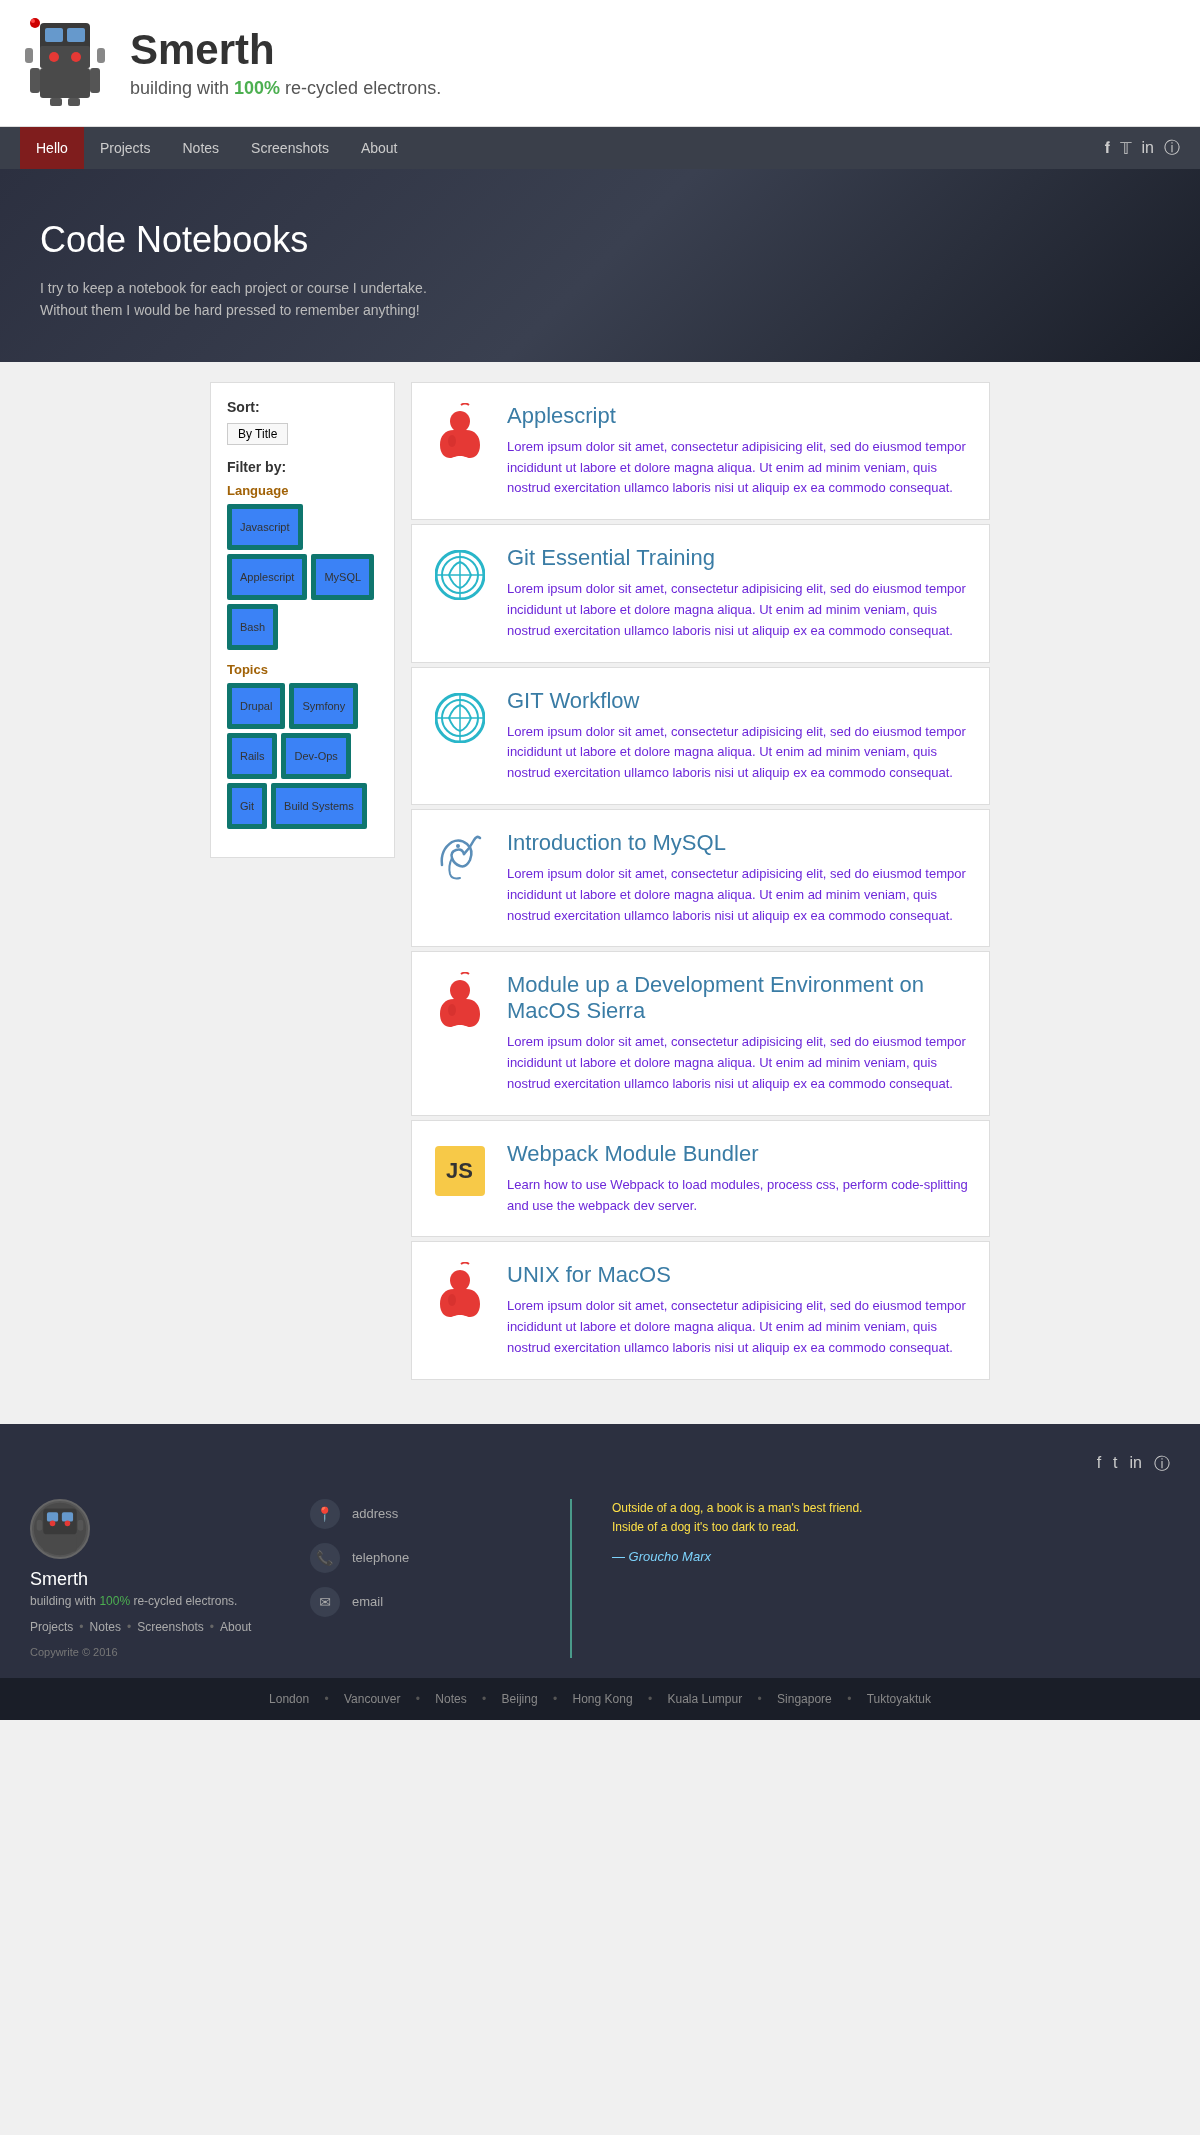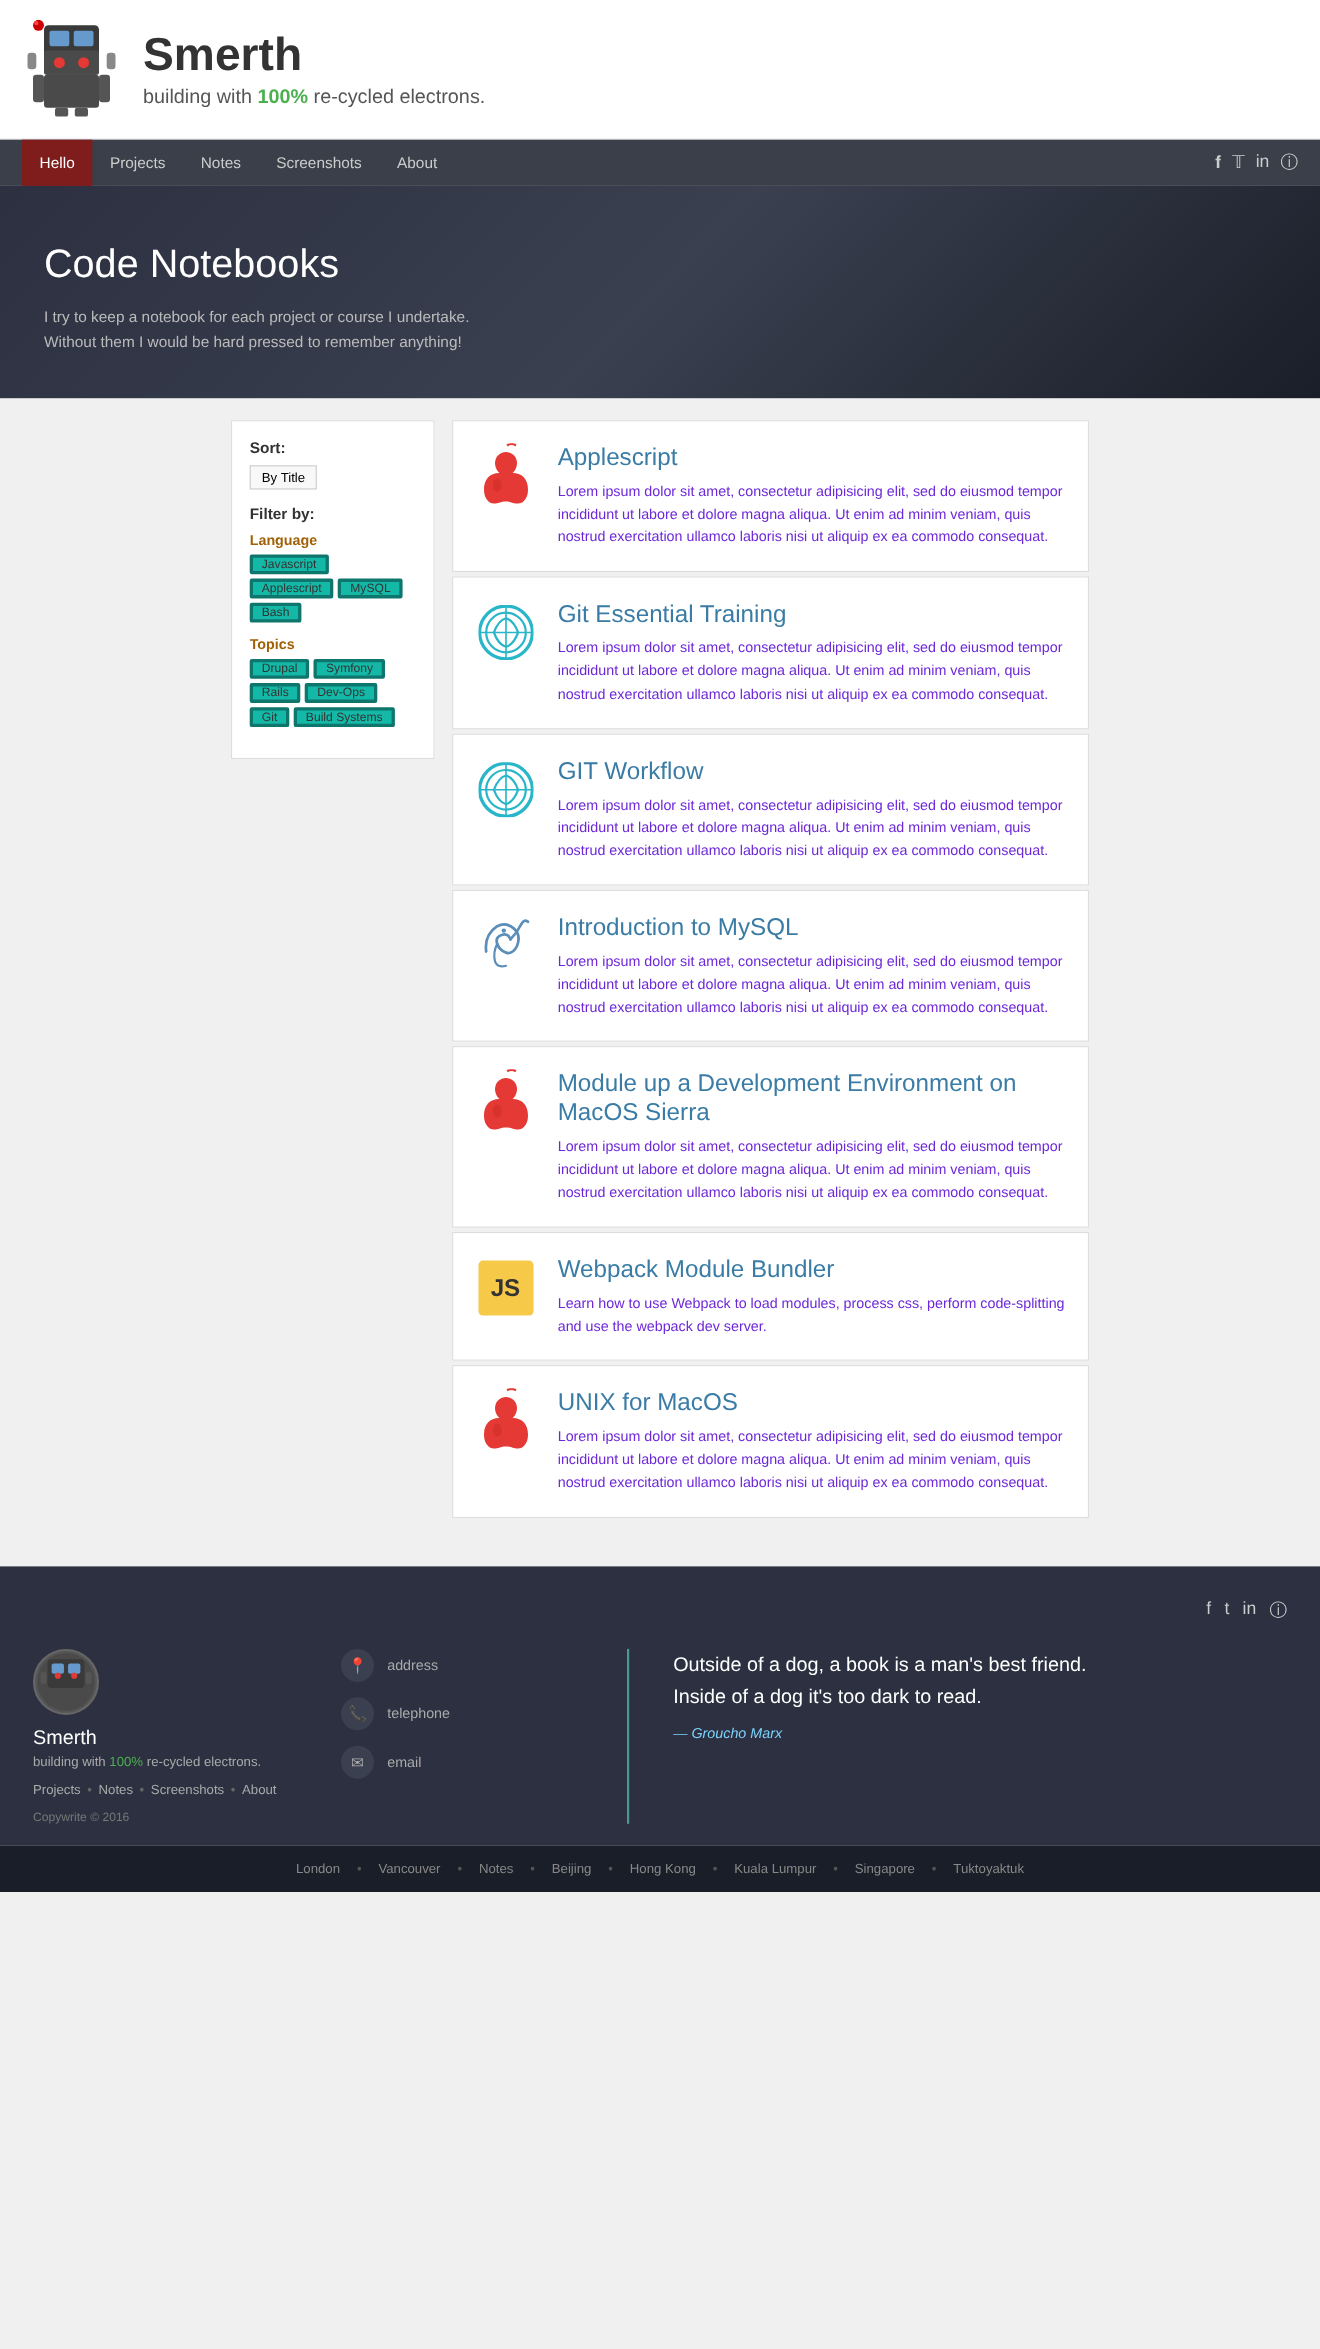--- a/index.html
+++ b/index.html
@@ -30,21 +30,21 @@
     
     .main-content { display: flex; gap: 0; padding: 20px; max-width: 820px; margin: 0 auto; }
 
     
     .sidebar { width: 185px; min-width: 185px; background: #fff; border: 1px solid #ddd; padding: 16px; margin-right: 16px; height: fit-content; }
     .sidebar-section-title { font-size: 14px; font-weight: bold; color: #333; margin-bottom: 8px; }
     .sort-btn { border: 1px solid #ccc; background: #f8f8f8; padding: 3px 10px; font-size: 12px; cursor: pointer; margin-bottom: 14px; }
     .filter-section { margin-bottom: 12px; }
     .filter-label { font-size: 13px; color: #a16207; font-weight: bold; margin-bottom: 6px; }
     .tag-group { display: flex; flex-wrap: wrap; gap: 4px; margin-bottom: 8px; }
-    .tag { border: 3px solid #0f766e; background: #14b8a6; padding: 0 8px; font-size: 11px; cursor: pointer; border-radius: 2px; }
+    .tag { border: 5px solid #0f766e; background: #3b82f6; padding: 12px 8px; font-size: 11px; cursor: pointer; border-radius: 2px; }
 
     
     .notebook-list { flex: 1; display: flex; flex-direction: column; gap: 0; }
     .notebook-item { background: #fff; border: 1px solid #ddd; padding: 20px; display: flex; align-items: flex-start; gap: 20px; margin-bottom: 4px; }
     .notebook-icon { width: 55px; min-width: 55px; height: 55px; display: flex; align-items: flex-end; justify-content: center; font-size: 40px; }
     .notebook-content { flex: 1; }
     .notebook-title { font-size: 22px; color: #3a7ca5; font-weight: normal; margin-bottom: 8px; }
     .notebook-desc { font-size: 13px; color: #6d28d9; line-height: 1.6; }
     .icon-js { background: #f7c948; color: #333; font-weight: bold; font-size: 22px; width: 50px; height: 50px; display: flex; align-items: center; justify-content: center; border-radius: 4px; }
 
@@ -60,21 +60,21 @@
     .footer-tagline .highlight { color: #4caf50; }
     .footer-links { display: flex; gap: 6px; font-size: 12px; color: #aaa; margin-bottom: 12px; }
     .footer-links a { color: #aaa; text-decoration: none; }
     .footer-links span { color: #666; }
     .footer-copy { font-size: 11px; color: #777; }
     .footer-contact { width: 220px; margin-left: 60px; display: flex; flex-direction: column; gap: 14px; }
     .footer-contact-item { display: flex; align-items: center; gap: 12px; color: #aaa; font-size: 13px; }
     .contact-icon { width: 30px; height: 30px; border-radius: 50%; background: #3a4050; display: flex; align-items: center; justify-content: center; font-size: 14px; }
     .footer-divider { width: 2px; background: #4a9a8a; margin: 0 40px; }
     .footer-quote { flex: 1; }
-    .quote-text { color: #ffffff; font-size: 18px; line-height: 1.6; margin-bottom: 12px; }
+    .quote-text { color: #fde047; font-size: 12px; line-height: 1.6; margin-bottom: 12px; }
     .quote-author { color: #7dd3fc; font-size: 13px; font-style: italic; }
 
     
     .bottom-bar { background: #1a1e28; padding: 14px; text-align: center; font-size: 12px; color: #888; }
     .bottom-bar span { margin: 0 6px; }
     .bottom-bar .dot { color: #555; }
   </style>
 </head>
 <body>
 

